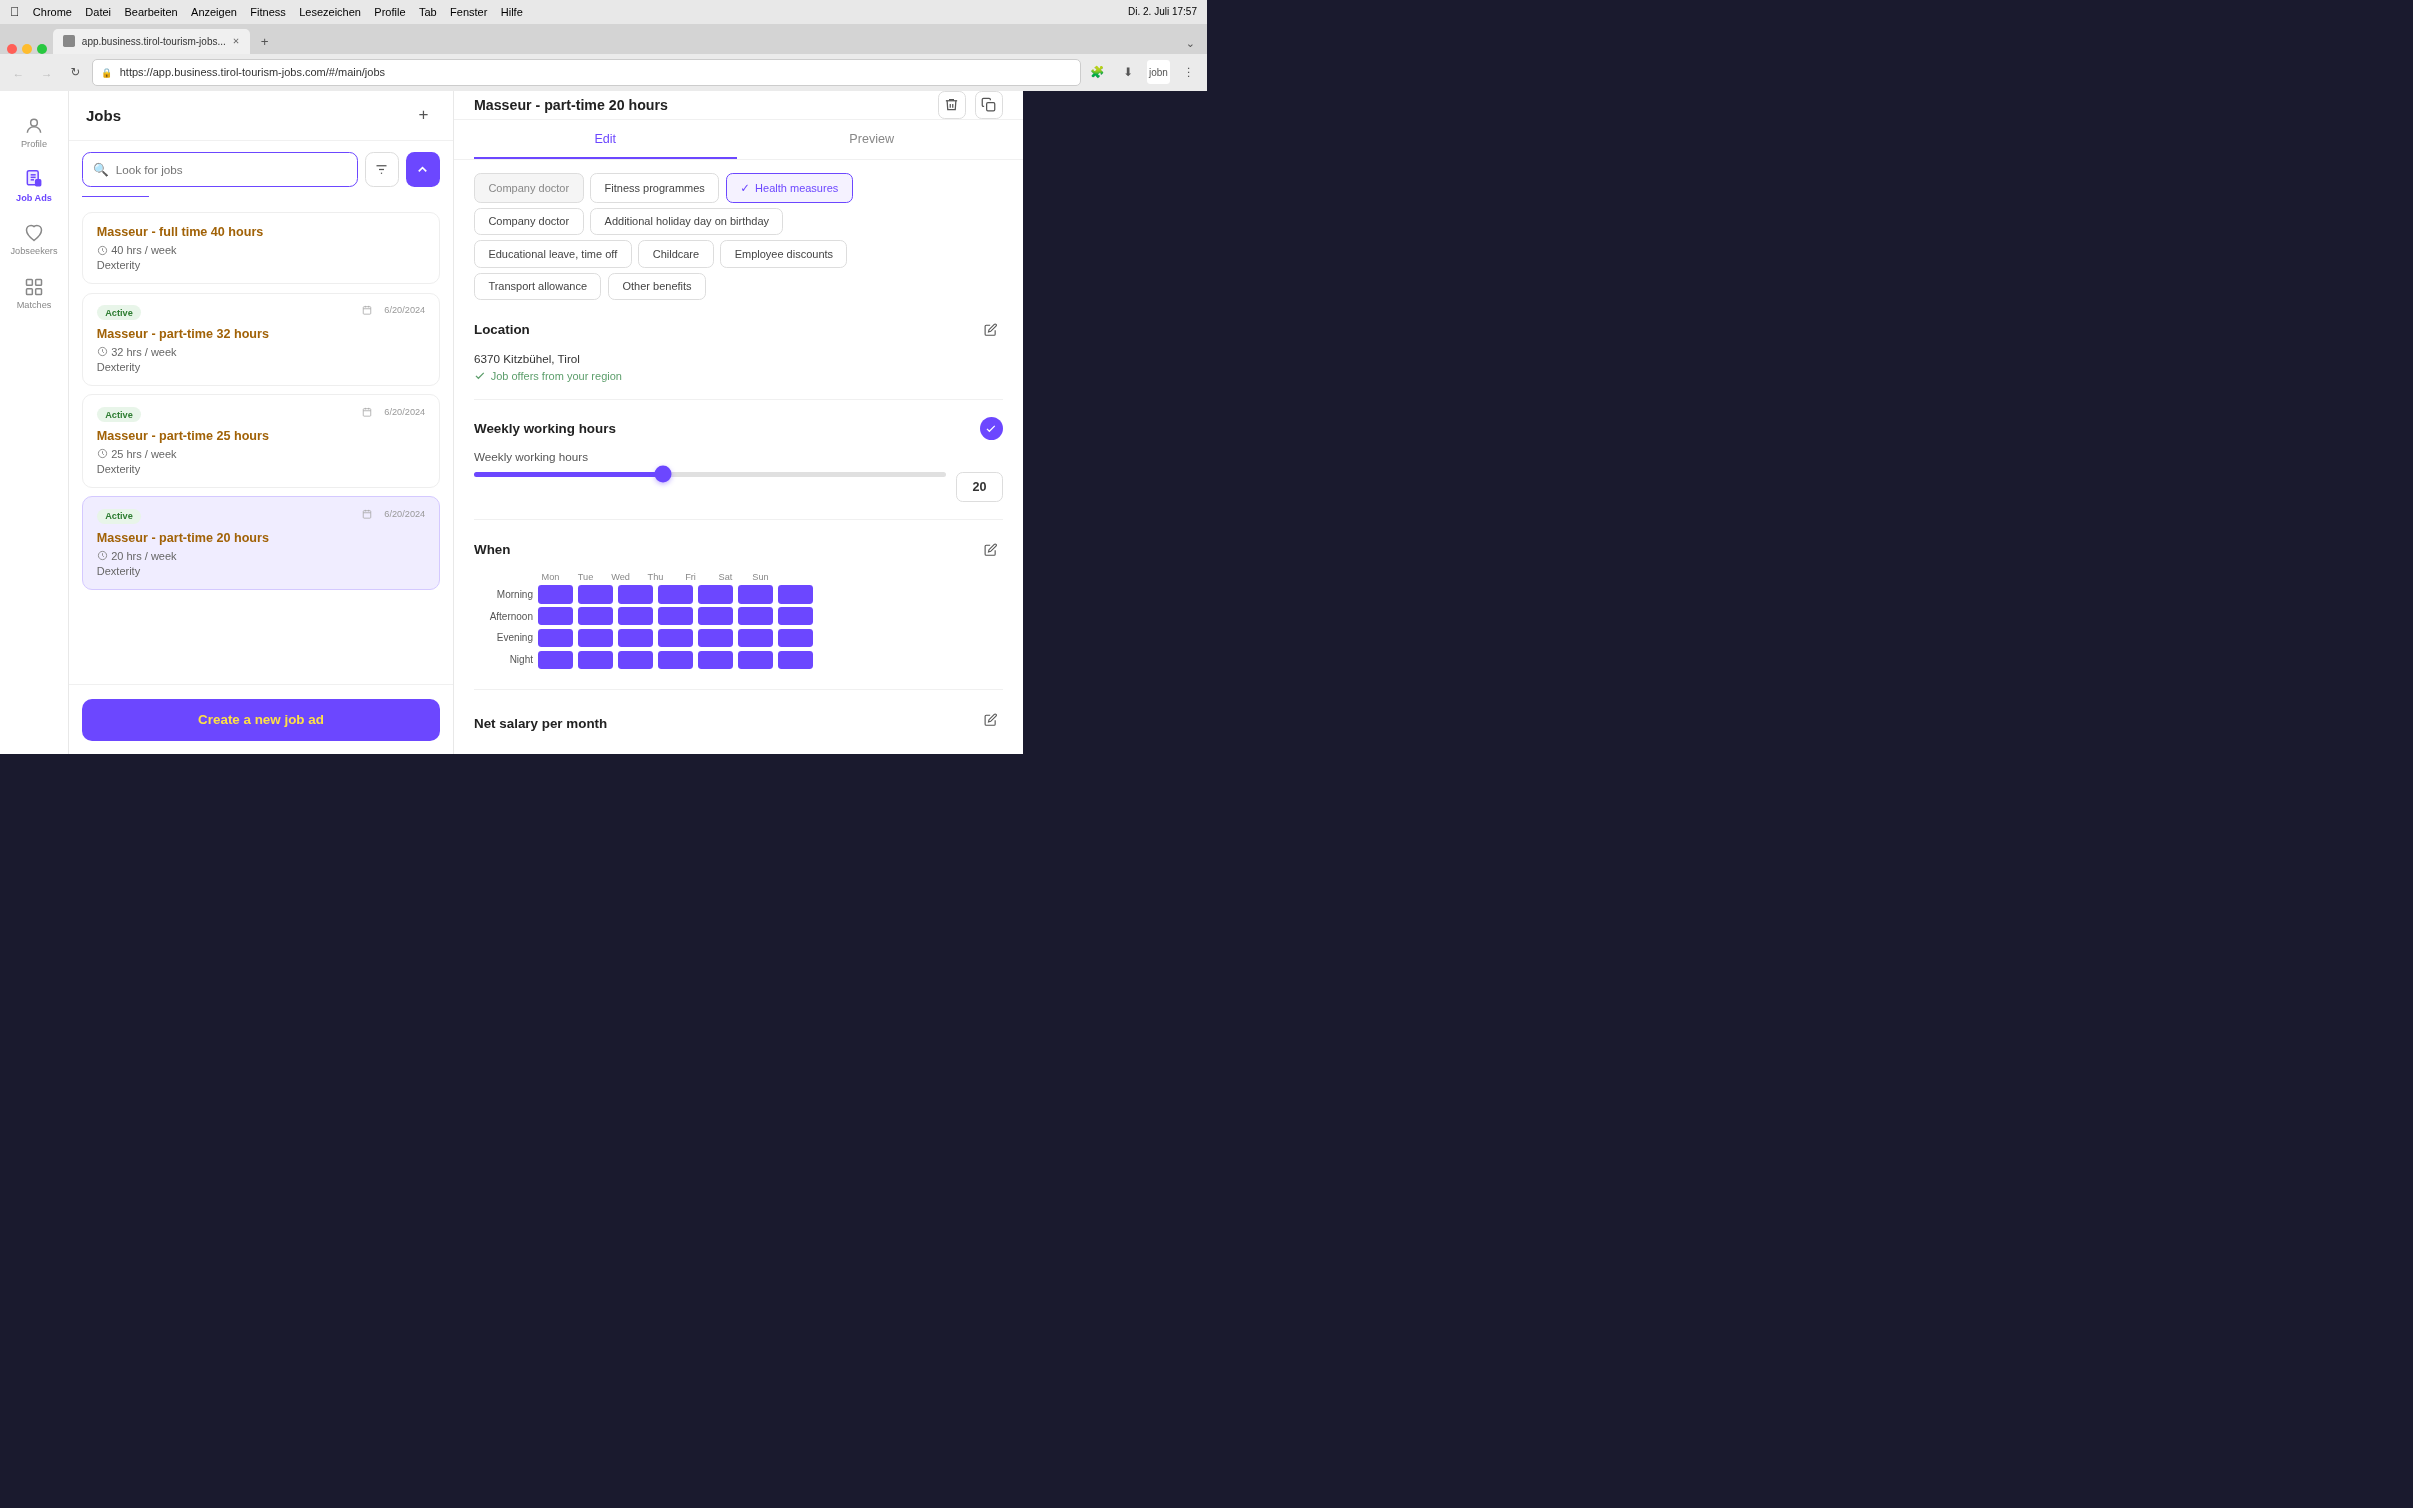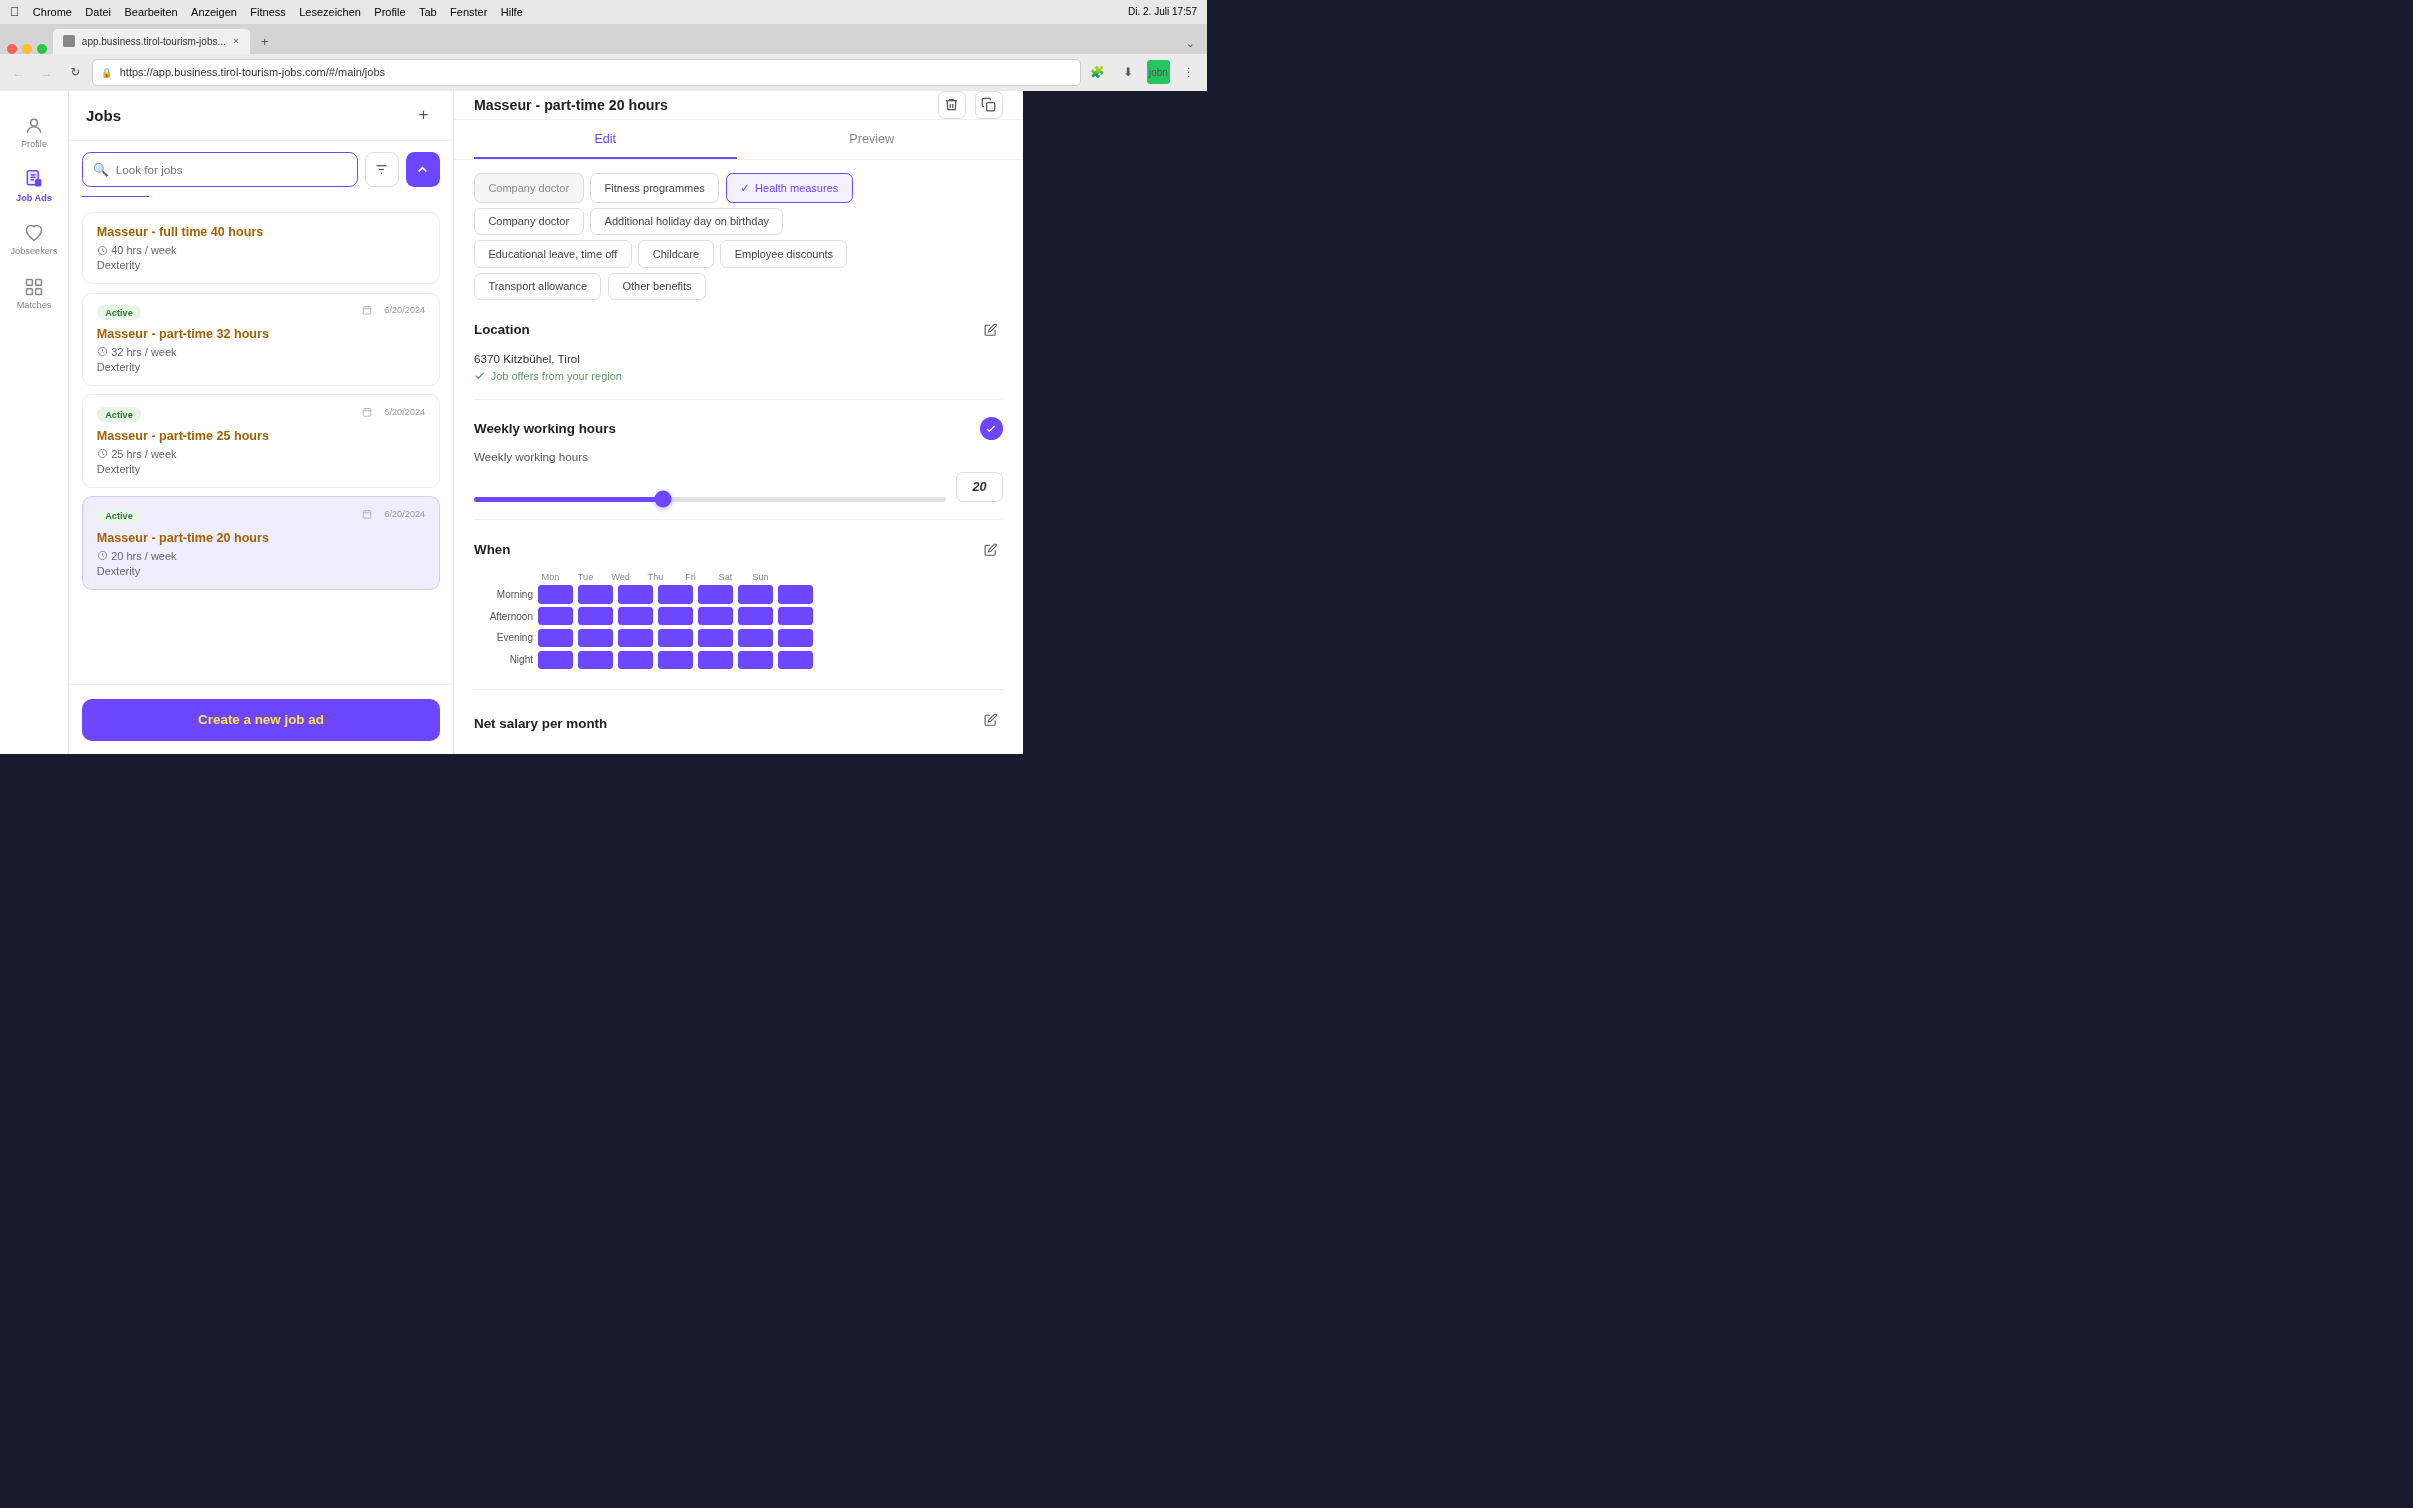--- a/index.html
+++ b/index.html
@@ -296,21 +296,21 @@
     .hours-section { margin-bottom: 17px; border-bottom: 0.8px solid #f0f0f0; padding-bottom: 17px; }
     .hours-header { display: flex; justify-content: space-between; align-items: center; margin-bottom: 10px; }
     .check-circle {
       width: 23.5px; height: 23.5px;
       background: #6C47FF;
       border-radius: 50%;
       display: flex; align-items: center; justify-content: center;
       color: white; font-size: 11.7px;
     }
     .hours-label { font-size: 11.7px; color: #555; margin-bottom: 8.4px; }
-    .slider-row { display: flex; align-items: flex-end; gap: 10px; font-style: italic; }
+    .slider-row { display: flex; align-items: flex-start; gap: 10px; }
     .slider-wrap { flex: 1; position: relative; }
     .slider-track {
       height: 5px;
       background: #e0e0e0;
       border-radius: 2.5px;
       position: relative;
     }
     .slider-fill {
       height: 100%;
       background: #6C47FF;
@@ -406,21 +406,21 @@
     <div class="nav-btn disabled">←</div>
     <div class="nav-btn disabled">→</div>
     <div class="nav-btn">↻</div>
     <div class="address-bar">
       <span class="address-bar-icon">🔒</span>
       <span>https://app.business.tirol-tourism-jobs.com/#/main/jobs</span>
     </div>
     <div class="toolbar-right">
       <div class="toolbar-icon-btn">🧩</div>
       <div class="toolbar-icon-btn">⬇</div>
-      <div class="toolbar-icon-btn" style="font-size:10px;background:#22c55e;border-radius:3.4px;padding:1.7px 5px;">jobn</div>
+      <div class="toolbar-icon-btn" style="font-size:10px;background:#ffffff;border-radius:3.4px;padding:1.7px 5px;">jobn</div>
       <div class="toolbar-icon-btn">⋮</div>
     </div>
   </div>
 </div>
 
 <div class="app-container">
 
   <div class="sidebar-nav">
     <div class="nav-item">
       <svg viewBox="0 0 24 24" fill="none" stroke="#888" stroke-width="1.8">

